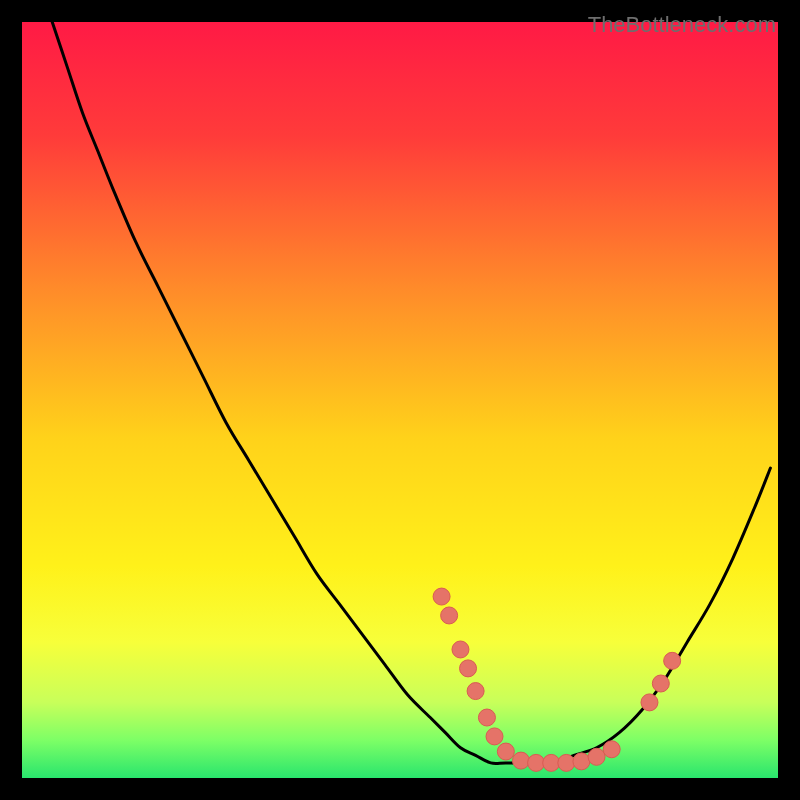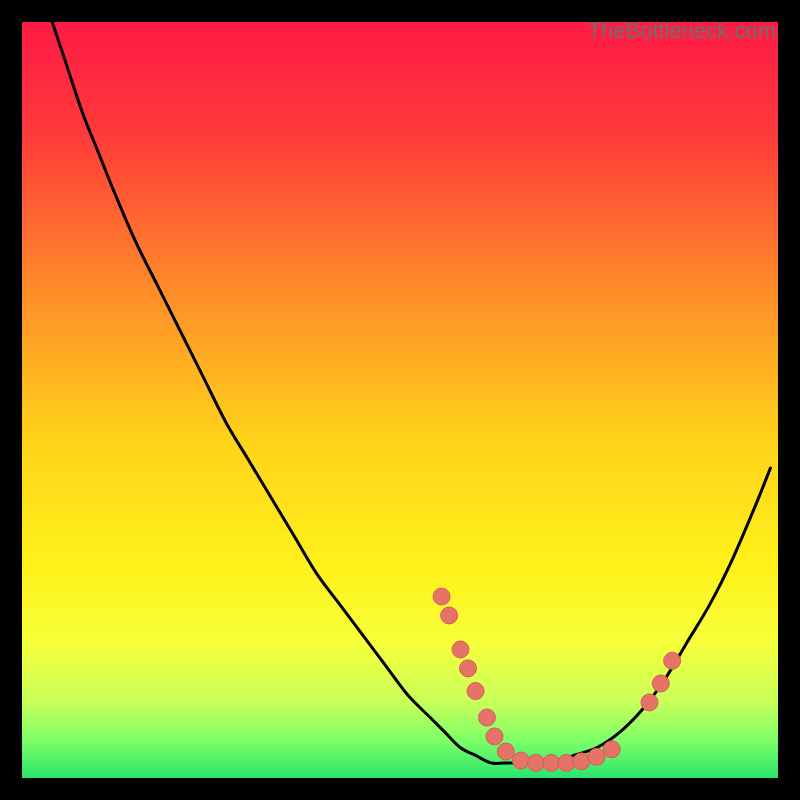--- a/index.html
+++ b/index.html
@@ -21,21 +21,21 @@
   }
   .plot {
     position: absolute;
     left: 0;
     top: 0;
     width: 756px;
     height: 756px;
   }
   .watermark {
     position: absolute;
-    top: 18px;
+    top: 12px;
     right: 24px;
     color: #6e6e6e;
     font-size: 22px;
     font-weight: 500;
     user-select: none;
   }
 </style>
 </head>
 <body>
 

